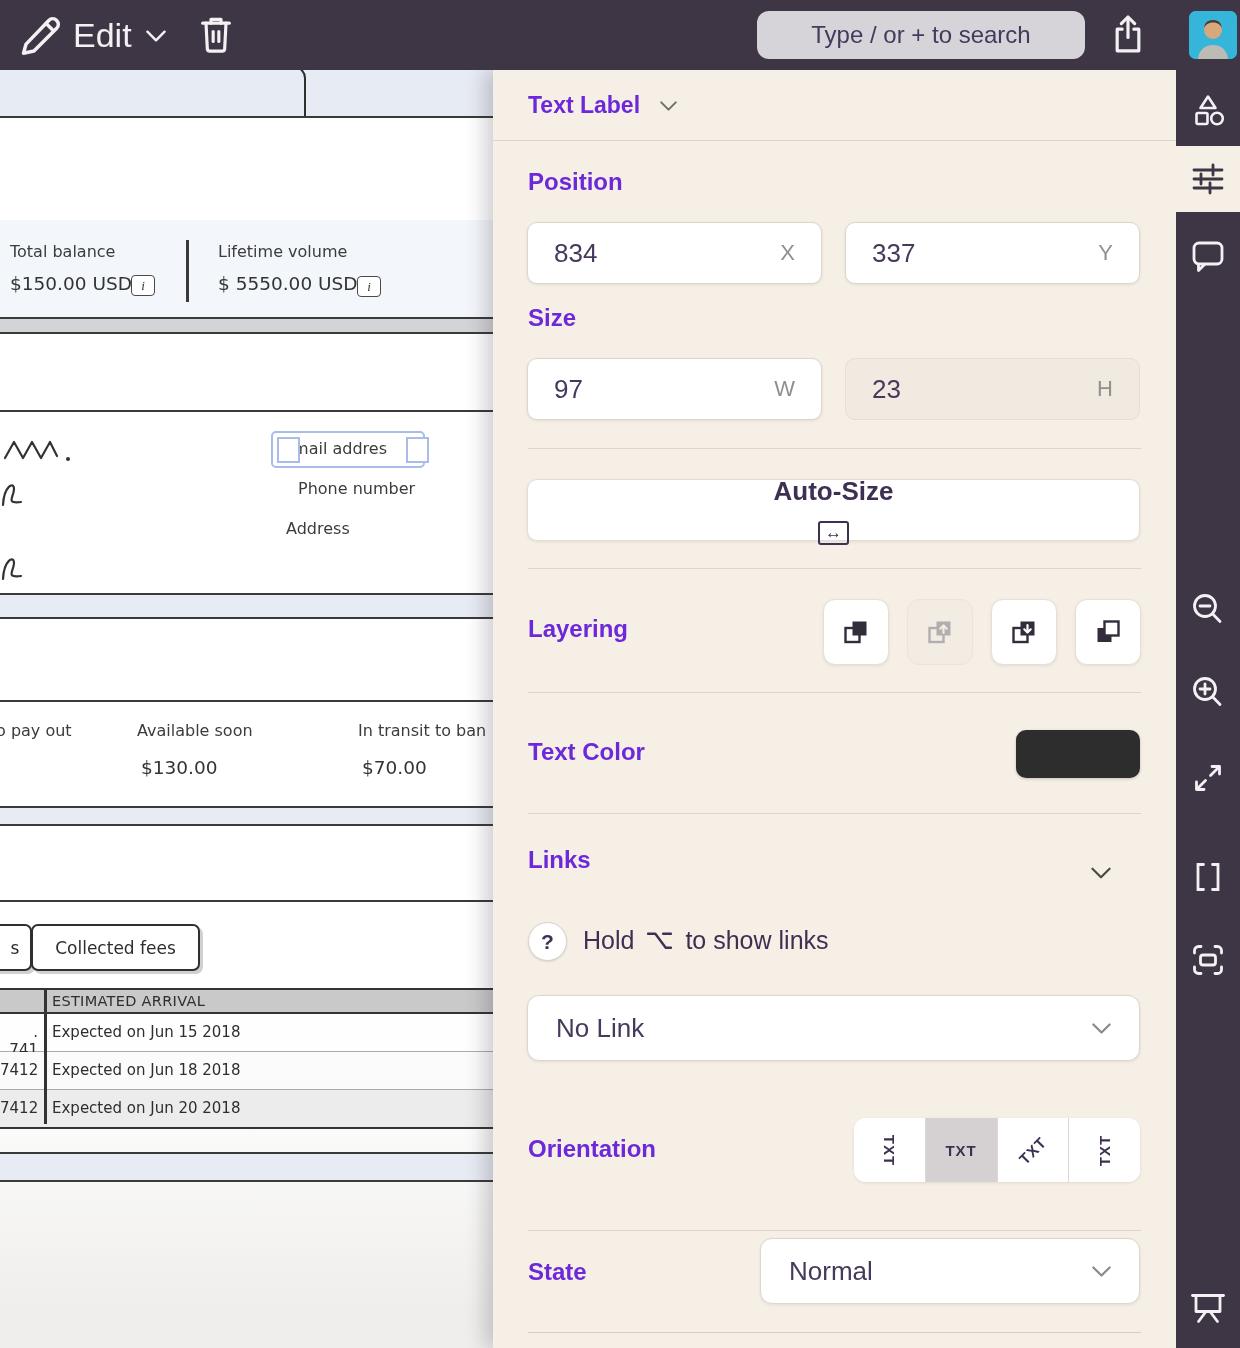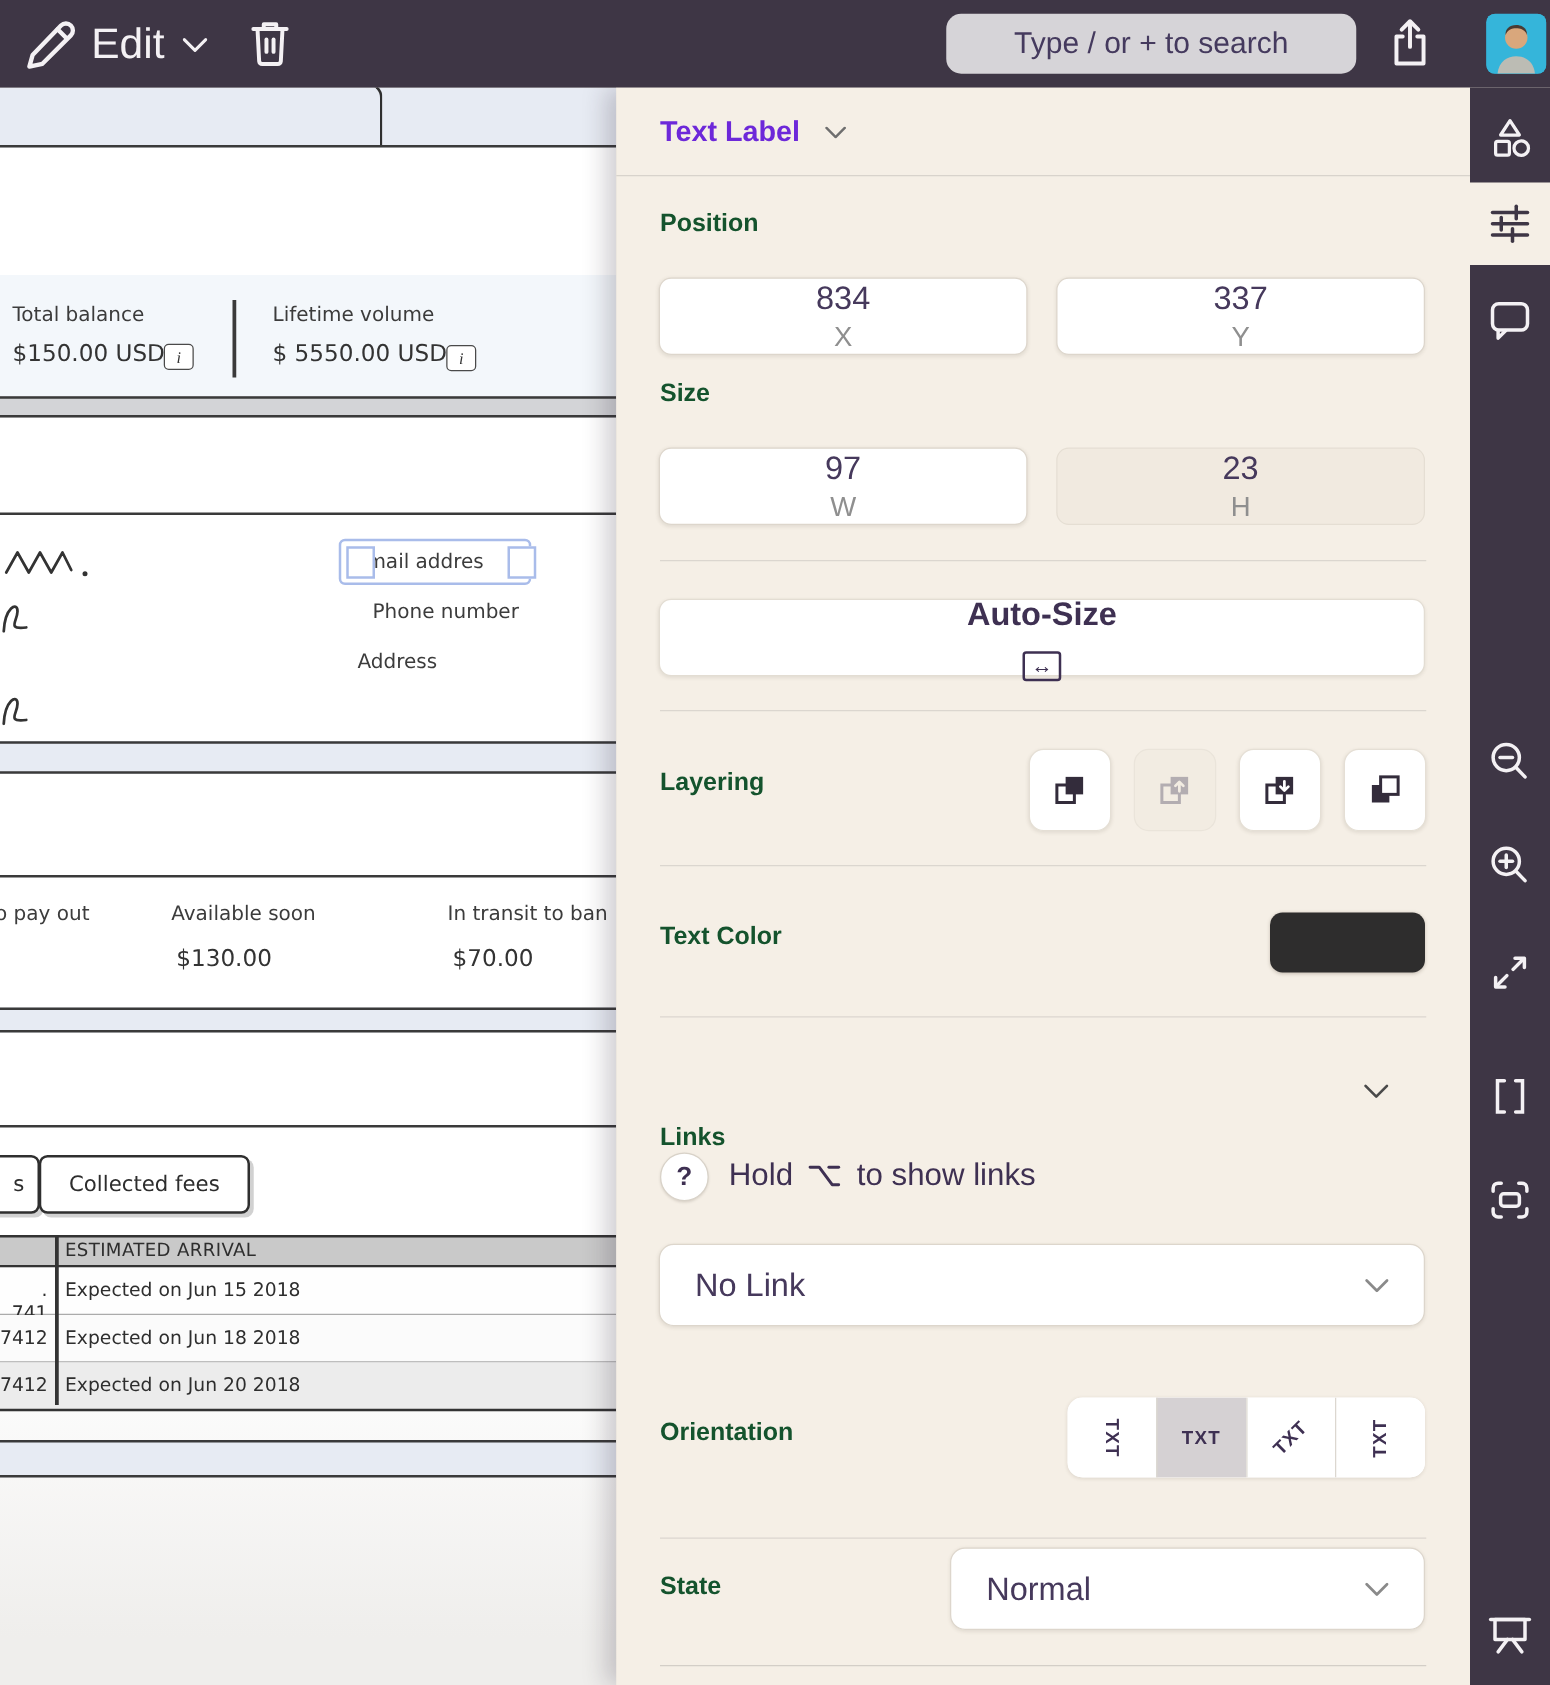--- a/index.html
+++ b/index.html
@@ -33,25 +33,25 @@
        box-shadow:3px 3px 0 rgba(0,0,0,.18);display:flex;align-items:center;justify-content:center;
        font-size:17px;color:#2d2d2d;cursor:pointer;}
   .trow{position:absolute;left:0;width:493px;height:37px;}
   .tref{position:absolute;left:0;top:9px;width:38px;text-align:right;font-size:15px;color:#2E2E2E;}
   .tarr{position:absolute;left:52px;top:9px;font-size:15px;color:#2E2E2E;white-space:nowrap;}
   .handle{position:absolute;width:19px;height:22px;background:#fff;border:2.5px solid #A9BCEA;cursor:ew-resize;}
 
   
   .panel{position:absolute;left:493px;top:70px;width:683px;height:1278px;background:#F5EFE6;
        box-shadow:-8px 0 18px rgba(40,30,50,.22);z-index:20;color:#3E3052;}
-  .phead{position:absolute;font-size:20px;font-weight:700;color:#14532d;white-space:nowrap;}
+  .phead{position:absolute;font-size:24px;font-weight:700;color:#6d28d9;white-space:nowrap;}
   .hr{position:absolute;height:1px;background:#DBD6CF;}
   .inp{position:absolute;height:62px;background:#fff;border:1px solid #DDD6CC;border-radius:10px;
        box-shadow:0 1px 3px rgba(70,55,40,.10);display:flex;align-items:center;
-       justify-content:space-between;padding:0 26px;box-sizing:border-box;cursor:text;flex-direction:column;}
+       justify-content:space-between;padding:0 26px;box-sizing:border-box;cursor:text;}
   .inp .val{font-size:26px;color:#46395C;}
   .inp .sfx{font-size:22px;color:#8F8F8F;}
   .inp.disabled{background:#F1EAE0;border-color:#E5DED3;box-shadow:none;cursor:default;}
   .bigbtn{position:absolute;height:62px;background:#fff;border:1px solid #E3DDD3;border-radius:10px;
        box-shadow:0 1px 3px rgba(70,55,40,.10);display:flex;align-items:center;justify-content:center;
        gap:14px;font-size:26px;font-weight:700;color:#3E3052;cursor:pointer;flex-direction:column;}
   .as-icon{width:27px;height:27px;border:2.5px solid #3E3052;border-radius:3px;display:flex;
        align-items:center;justify-content:center;font-size:17px;font-weight:400;color:#3E3052;}
   .sqbtn{position:absolute;width:66px;height:66px;background:#fff;border:1px solid #E5DFD5;border-radius:12px;
        box-shadow:0 1px 3px rgba(70,55,40,.10);display:flex;align-items:center;justify-content:center;cursor:pointer;padding:0;}
@@ -273,21 +273,21 @@
       </svg>
     </button>
 
     <div class="hr" style="left:35px;top:622px;width:613px;"></div>
 
     <span class="phead" style="left:35px;top:668px;">Text Color</span>
     <div class="swatch" style="left:523px;top:660px;background:#2E2D2D;"></div>
 
     <div class="hr" style="left:35px;top:743px;width:613px;"></div>
 
-    <span class="phead" style="left:35px;top:829px;">Links</span>
+    <span class="phead" style="left:35px;top:776px;">Links</span>
     <svg class="abs" style="left:598px;top:797px;cursor:pointer;" width="20" height="12" viewBox="0 0 14 8" fill="none" stroke="#4A4A4A" stroke-width="1.5" stroke-linecap="round" stroke-linejoin="round">
         <path d="M1 1l6 6 6-6"></path>
       </svg>
 
     <div class="helpc" style="left:35px;top:852px;">
       <span>?</span>
     </div>
     <div class="helptext" style="left:90px;top:856px;">
       <span>Hold</span>
       <svg width="27" height="21" viewBox="0 0 26 20" fill="none" stroke="#3E3052" stroke-width="2.3" stroke-linecap="round" stroke-linejoin="round">

